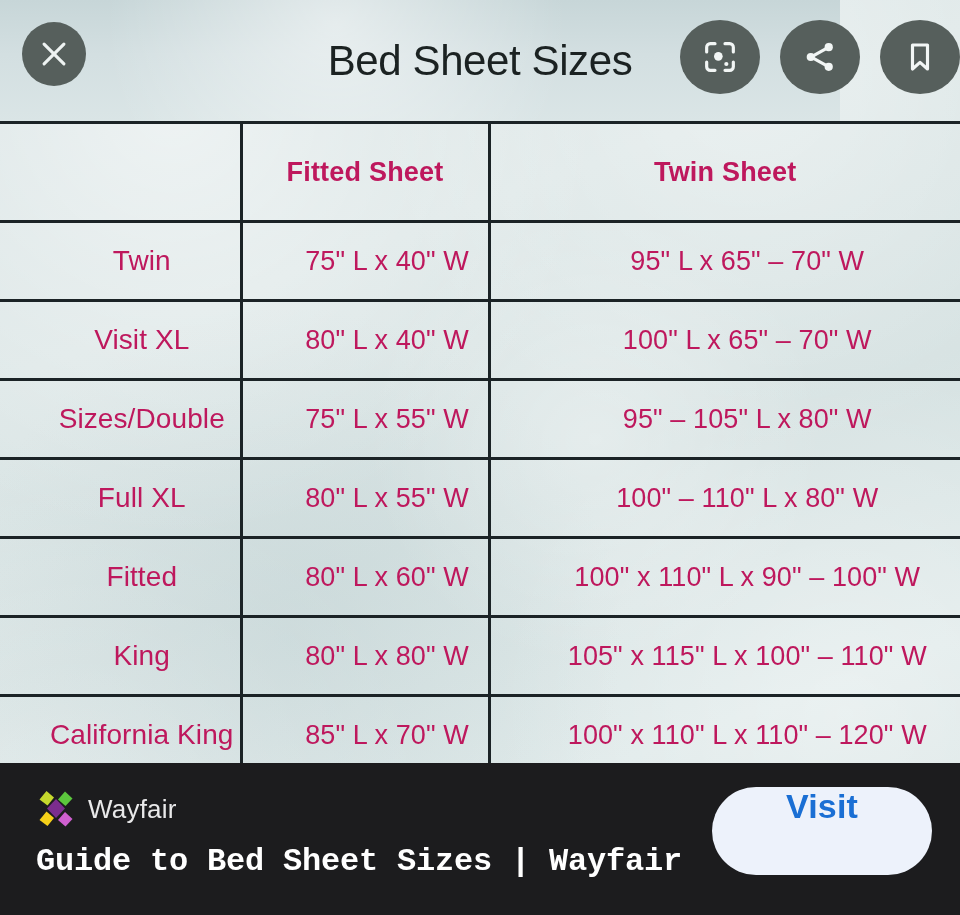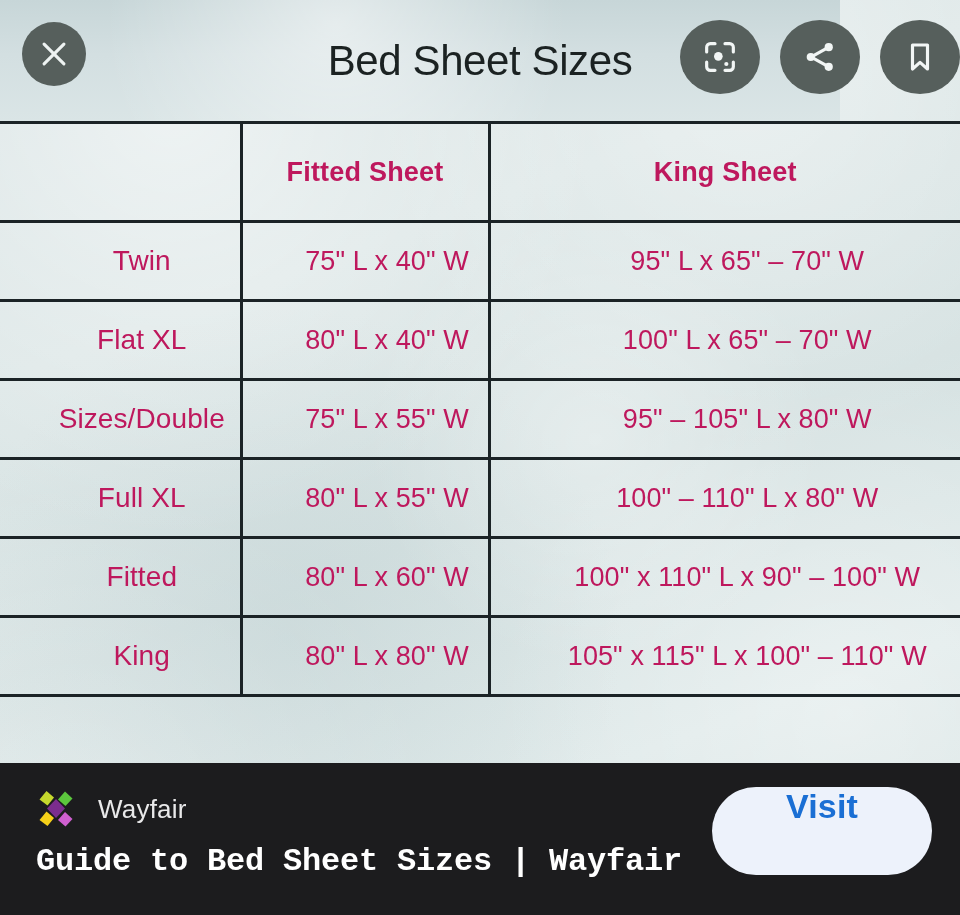--- a/index.html
+++ b/index.html
@@ -136,21 +136,21 @@
     width: 960px;
     height: 152px;
     background: #1c1c1e;
   }
   .brand-row {
     position: absolute;
     left: 34px;
     top: 24px;
     display: flex;
     align-items: center;
-    gap: 20px;
+    gap: 10px;
   }
   .wf-logo {
     width: 44px;
     height: 44px;
     position: relative;
     flex: 0 0 auto;
   }
   .brand-name {
     font-size: 26px;
     color: #e9e9ea;
@@ -250,31 +250,31 @@
     <table class="sizes">
       <colgroup>
         <col class="c1">
           <col class="c2">
           <col class="c3">
       </colgroup>
       <thead>
         <tr>
           <th class="blank"></th>
           <th>Fitted Sheet</th>
-          <th>King Sheet</th>
+          <th>Twin Sheet</th>
         </tr>
       </thead>
       <tbody>
         <tr>
           <td class="label">Twin</td>
           <td>75" L x 40" W</td>
           <td>95" L x 65" – 70" W</td>
         </tr>
         <tr>
-          <td class="label">Flat XL</td>
+          <td class="label">Visit XL</td>
           <td>80" L x 40" W</td>
           <td>100" L x 65" – 70" W</td>
         </tr>
         <tr>
           <td class="label">Sizes/Double</td>
           <td>75" L x 55" W</td>
           <td>95" – 105" L x 80" W</td>
         </tr>
         <tr>
           <td class="label">Full XL</td>
@@ -283,20 +283,25 @@
         </tr>
         <tr>
           <td class="label">Fitted</td>
           <td>80" L x 60" W</td>
           <td>100" x 110" L x 90" – 100" W</td>
         </tr>
         <tr>
           <td class="label">King</td>
           <td>80" L x 80" W</td>
           <td>105" x 115" L x 100" – 110" W</td>
+        </tr>
+        <tr>
+          <td class="label">California King</td>
+          <td>85" L x 70" W</td>
+          <td>100" x 110" L x 110" – 120" W</td>
         </tr>
       </tbody>
     </table>
   </div>
 
   <div class="banner">
 
     <div class="brand-row">
       <span class="wf-logo">
         <svg width="44" height="44" viewBox="0 0 44 44">

